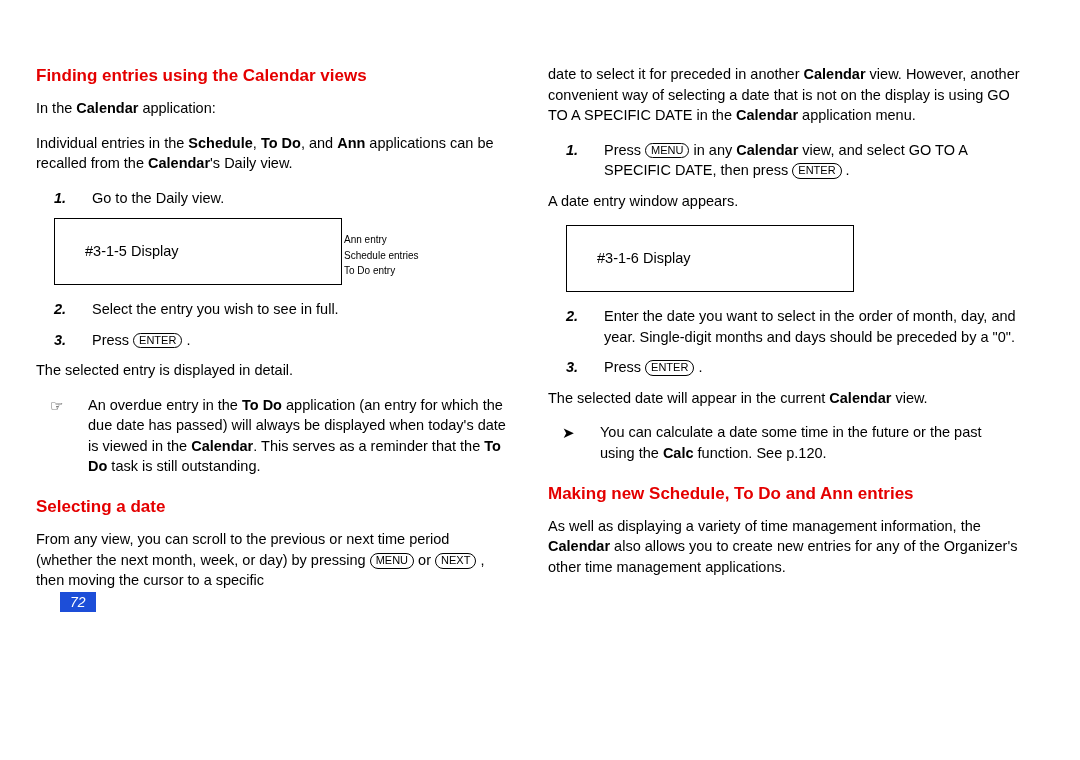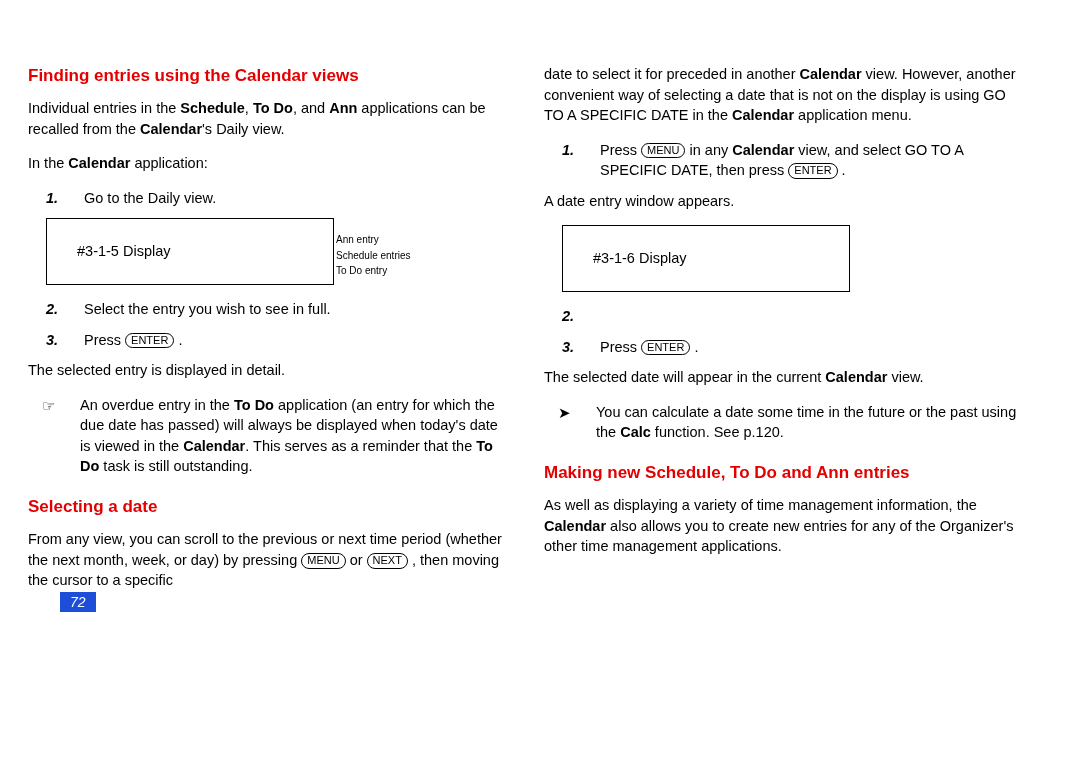--- a/index.html
+++ b/index.html
@@ -1,19 +1,19 @@
 <!DOCTYPE html>
 <html><head>
 <meta charset="utf-8">
 <style>
   html,body{margin:0;padding:0;background:#fff;}
   .page{
     width:1080px;height:628px;position:relative;
     font-family:Helvetica,Arial,sans-serif;color:#000;
-    box-sizing:border-box;padding:64px 60px 34px 28px;
+    box-sizing:border-box;padding:64px 60px 34px 36px;
   }
   .cols{display:flex;gap:40px;}
   .col{flex:1;font-size:14.5px;line-height:1.42;}
   h2{color:#e40000;font-size:17px;font-weight:bold;margin:18px 0 10px 0;}
   h2.first{margin-top:0;}
   p{margin:6px 0 14px 0;}
   .step{display:flex;margin:4px 0 10px 0;}
   .sn{width:38px;flex:none;font-weight:bold;font-style:italic;padding-left:18px;}
   .sb{flex:1;}
   .bul{display:flex;margin:6px 0 12px 0;}
@@ -29,25 +29,25 @@
 </head>
 <body>
 
 <div class="page">
   <div class="cols">
 
     <div class="col">
       <h2 class="first">Finding entries using the Calendar views</h2>
 
       <p>
-        <span>Individual entries in the </span><b>Schedule</b><span>, </span><b>To Do</b><span>, and </span><b>Ann</b><span> applications can be recalled from the </span><b>Calendar</b><span>'s Daily view.</span>
+        <span>In the </span><b>Calendar</b><span> application:</span>
       </p>
 
       <p>
-        <span>In the </span><b>Calendar</b><span> application:</span>
+        <span>Individual entries in the </span><b>Schedule</b><span>, </span><b>To Do</b><span>, and </span><b>Ann</b><span> applications can be recalled from the </span><b>Calendar</b><span>'s Daily view.</span>
       </p>
 
       <div class="step">
         <div class="sn">1.</div>
         <div class="sb">Go to the Daily view.</div>
       </div>
 
       <div class="dispwrap">
         <div class="dispbox">#3-1-5 Display</div>
         <div class="sidelist">
@@ -98,20 +98,21 @@
       </div>
 
       <p>A date entry window appears.</p>
 
       <div class="dispwrap">
         <div class="dispbox">#3-1-6 Display</div>
       </div>
 
       <div class="step">
         <div class="sn">2.</div>
+        <div class="sb">Enter the date you want to select in the order of month, day, and year. Single-digit months and days should be preceded by a "0".</div>
       </div>
 
       <div class="step">
         <div class="sn">3.</div>
         <div class="sb">
           <span>Press </span><span class="key">ENTER</span><span> .</span>
         </div>
       </div>
 
       <p>

